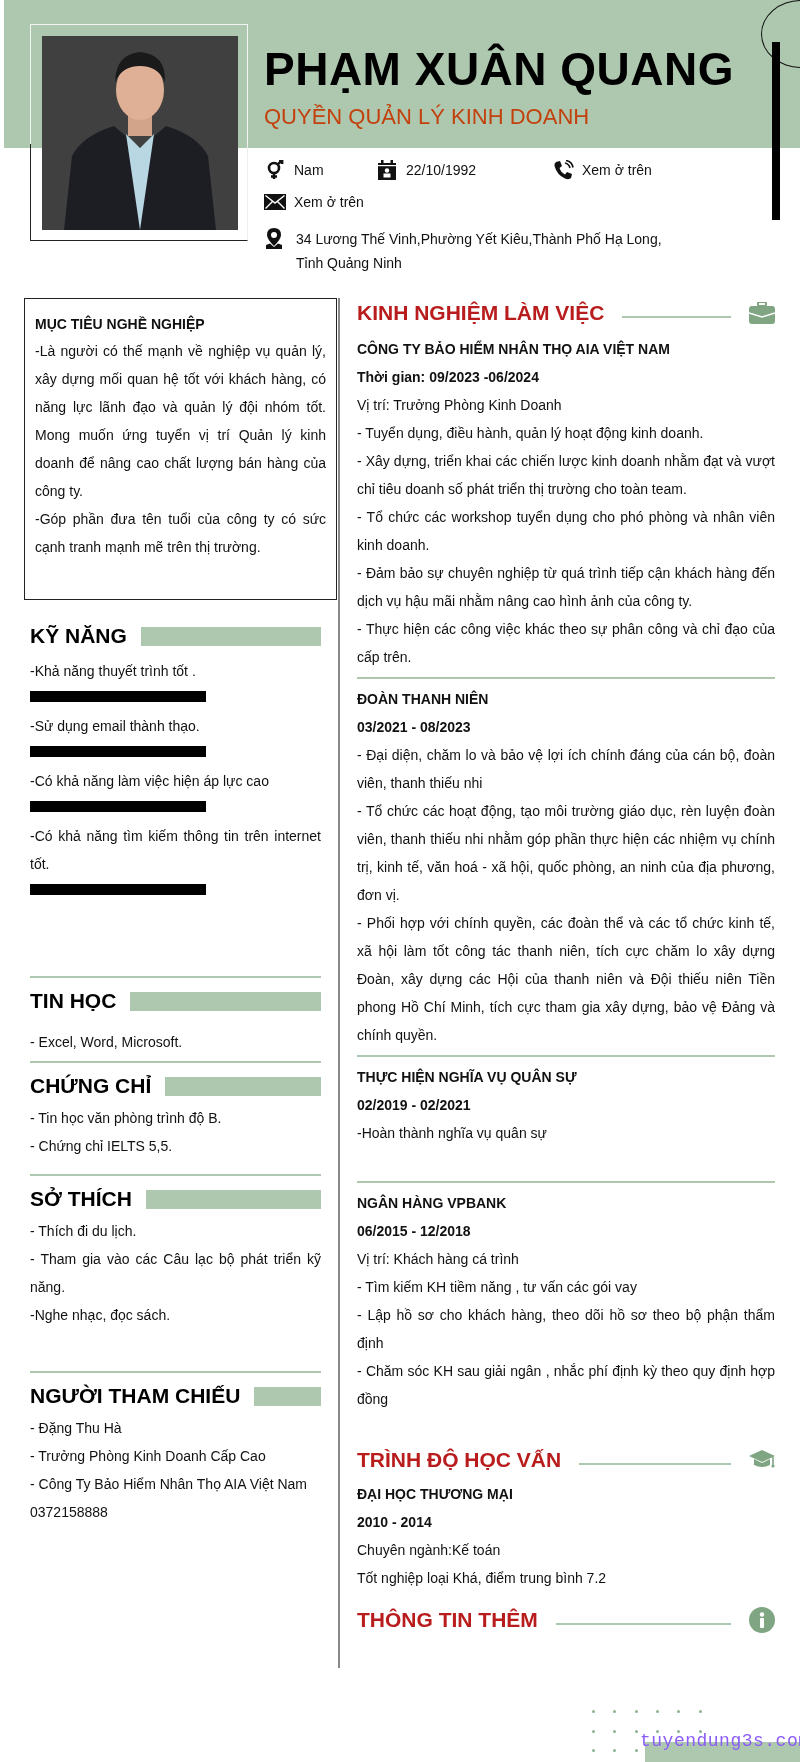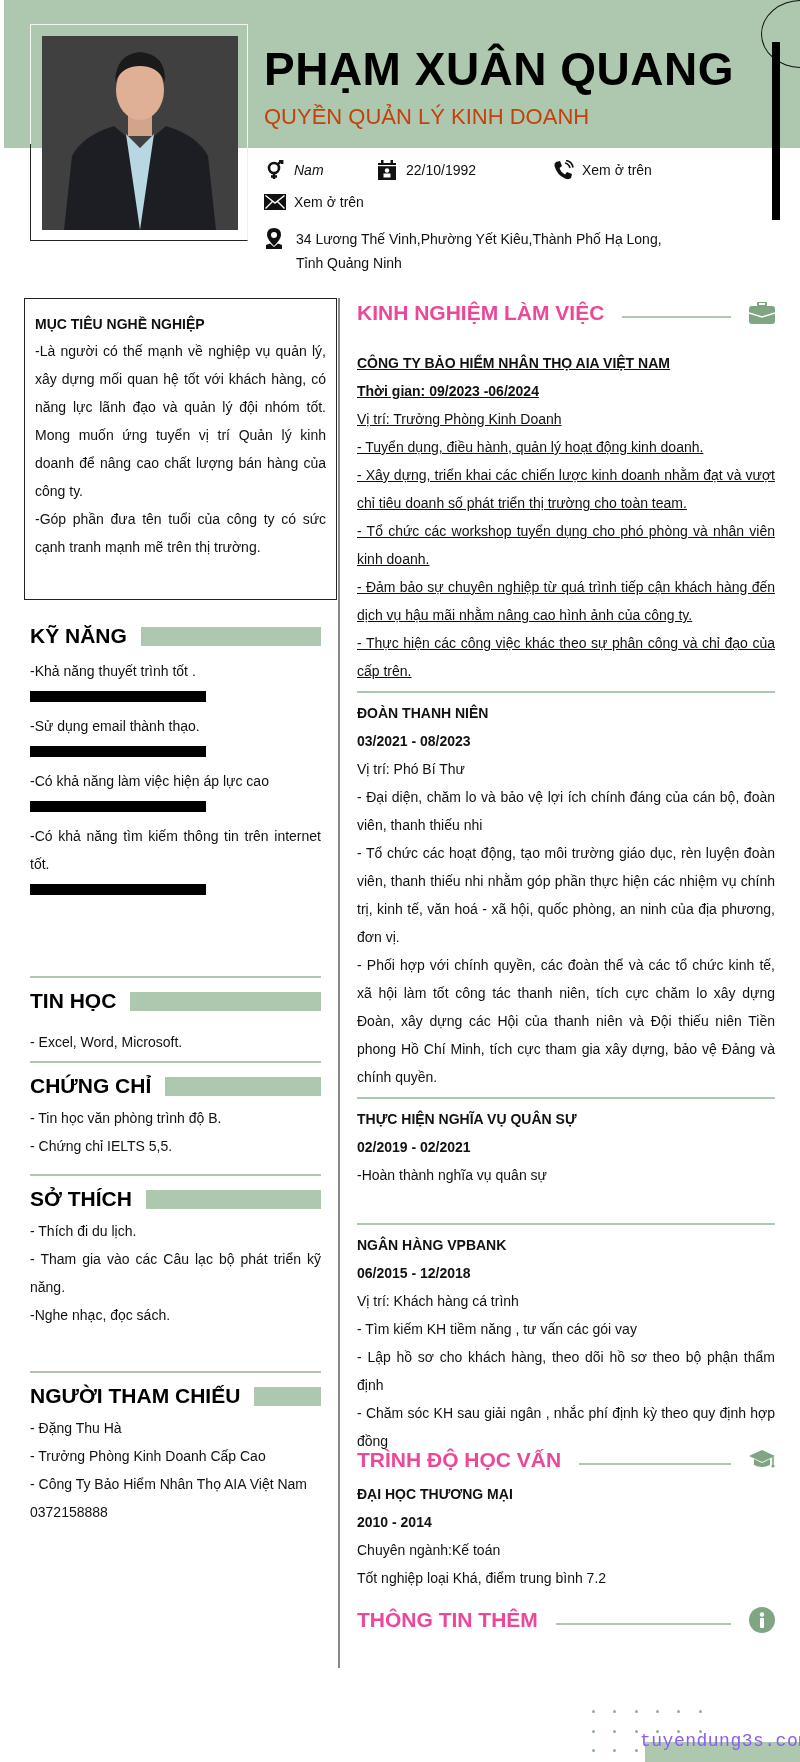--- a/index.html
+++ b/index.html
@@ -32,21 +32,21 @@
     .left-sec { position: absolute; left: 30px; width: 291px; }
     .sec-title-left { display: flex; align-items: center; height: 30px; }
     .sec-title-left h2 { font-size: 21px; font-weight: bold; white-space: nowrap; margin-right: 14px; color: #000; }
     .sec-title-left .bar { flex: 1; height: 19px; background: #aec8af; }
     .sep-line { height: 2px; background: #aec8af; }
     .left-text { font-size: 14px; line-height: 28px; text-align: justify; }
     .skill-item .bar-black { width: 176px; height: 11px; background: #000; margin: 6px 0 10px 0; }
 
     .right-col { position: absolute; left: 357px; width: 418px; }
     .sec-title-right { display: flex; align-items: center; height: 32px; }
-    .sec-title-right h2 { font-size: 21px; font-weight: bold; white-space: nowrap; color: #ec4899; }
+    .sec-title-right h2 { font-size: 21px; font-weight: bold; white-space: nowrap; color: #b91c1c; }
     .sec-title-right .line { flex: 1; height: 2px; background: #aec8af; margin: 8px 18px 0 18px; }
     .sec-title-right .ric { width: 26px; height: 26px; display: inline-flex; align-items: center; justify-content: center; }
     .r-bold { font-size: 14px; font-weight: bold; line-height: 28px; }
     .r-text { font-size: 14px; line-height: 28px; text-align: justify; }
     .r-sep { height: 2px; background: #aec8af; margin: 6px 0 6px 0; }
 
     .dots { position: absolute; left: 592px; top: 1710px; width: 130px; height: 52px; }
     .dots span { position: absolute; width: 3px; height: 3px; border-radius: 50%; background: #8fb292; }
     .foot-band { position: absolute; left: 645px; top: 1742px; width: 155px; height: 20px; background: #aec8af; }
     .watermark { position: absolute; left: 640px; top: 1731px; font-family: "Liberation Mono", monospace; font-size: 18px; color: #8b5cf6; letter-spacing: 0.5px; }
@@ -68,21 +68,21 @@
     <path d="M84 98 L98 194 L112 98 L98 112 Z" fill="#b9d6e3"></path>
     <rect x="86" y="78" width="24" height="22" fill="#d2a48a"></rect>
     <ellipse cx="98" cy="54" rx="24" ry="30" fill="#e0b096"></ellipse>
     <path d="M73 46 Q74 18 98 16 Q124 18 123 46 Q116 30 98 30 Q80 30 73 46 Z" fill="#1a1a1a"></path>
   </svg>
 </div>
 
 <div class="name">PHẠM XUÂN QUANG</div>
 <div class="title">QUYỀN QUẢN LÝ KINH DOANH</div>
 
-<div class="info" style="left:264px; top:160px;font-style:italic;">
+<div class="info" style="left:264px; top:160px;">
   <span class="ic">
     <svg width="20" height="20" viewBox="0 0 20 20">
         <circle cx="9" cy="8" r="5" fill="none" stroke="#111" stroke-width="2.6"></circle>
         <path d="M9 13 V19 M6 16.5 H12 M12.5 4.5 L17 0.5 M14 0.8 H17.2 V4" stroke="#111" stroke-width="2.4" fill="none"></path>
       </svg>
   </span>
   <span>Nam</span>
 </div>
 <div class="info" style="left:376px; top:160px;">
   <span class="ic">
@@ -216,36 +216,35 @@
     <div class="line"></div>
     <span class="ric">
       <svg width="26" height="22" viewBox="0 0 26 22">
           <rect x="9" y="0" width="8" height="4" rx="1" fill="none" stroke="#7fa583" stroke-width="2"></rect>
           <rect x="0" y="4" width="26" height="18" rx="3" fill="#7fa583"></rect>
           <path d="M0 11 L13 15 L26 11" stroke="#fff" stroke-width="1.5" fill="none"></path>
         </svg>
     </span>
   </div>
 
-  <div style="margin-top:20px;text-decoration:underline;">
+  <div style="margin-top:6px;">
     <div class="r-bold">CÔNG TY BẢO HIỂM NHÂN THỌ AIA VIỆT NAM</div>
     <div class="r-bold">Thời gian: 09/2023 -06/2024</div>
     <div class="r-text">Vị trí: Trưởng Phòng Kinh Doanh</div>
     <div class="r-text">- Tuyển dụng, điều hành, quản lý hoạt động kinh doanh.</div>
     <div class="r-text">- Xây dựng, triển khai các chiến lược kinh doanh nhằm đạt và vượt chỉ tiêu doanh số phát triển thị trường cho toàn team.</div>
     <div class="r-text">- Tổ chức các workshop tuyển dụng cho phó phòng và nhân viên kinh doanh.</div>
     <div class="r-text">- Đảm bảo sự chuyên nghiệp từ quá trình tiếp cận khách hàng đến dịch vụ hậu mãi nhằm nâng cao hình ảnh của công ty.</div>
     <div class="r-text">- Thực hiện các công việc khác theo sự phân công và chỉ đạo của cấp trên.</div>
   </div>
   <div class="r-sep"></div>
 
   <div>
     <div class="r-bold">ĐOÀN THANH NIÊN</div>
     <div class="r-bold">03/2021 - 08/2023</div>
-    <div class="r-text">Vị trí: Phó Bí Thư</div>
     <div class="r-text">- Đại diện, chăm lo và bảo vệ lợi ích chính đáng của cán bộ, đoàn viên, thanh thiếu nhi</div>
     <div class="r-text">- Tổ chức các hoạt động, tạo môi trường giáo dục, rèn luyện đoàn viên, thanh thiếu nhi nhằm góp phần thực hiện các nhiệm vụ chính trị, kinh tế, văn hoá - xã hội, quốc phòng, an ninh của địa phương, đơn vị.</div>
     <div class="r-text">- Phối hợp với chính quyền, các đoàn thể và các tổ chức kinh tế, xã hội làm tốt công tác thanh niên, tích cực chăm lo xây dựng Đoàn, xây dựng các Hội của thanh niên và Đội thiếu niên Tiền phong Hồ Chí Minh, tích cực tham gia xây dựng, bảo vệ Đảng và chính quyền.</div>
   </div>
   <div class="r-sep"></div>
 
   <div>
     <div class="r-bold">THỰC HIỆN NGHĨA VỤ QUÂN SỰ</div>
     <div class="r-bold">02/2019 - 02/2021</div>
     <div class="r-text">-Hoàn thành nghĩa vụ quân sự</div>

